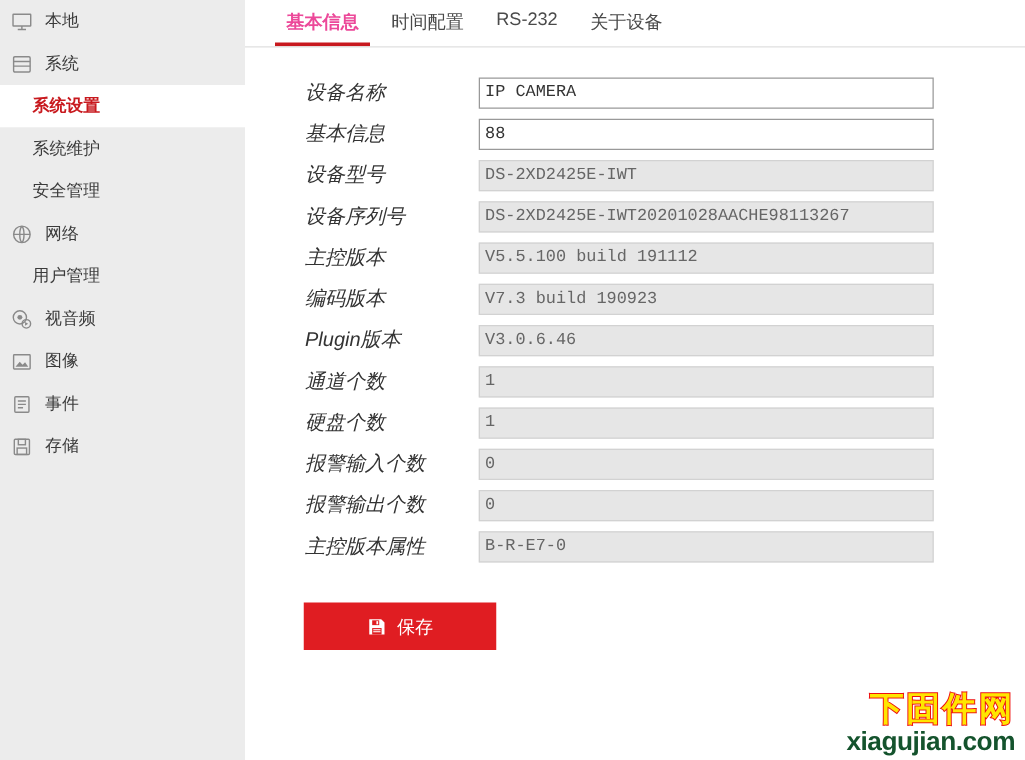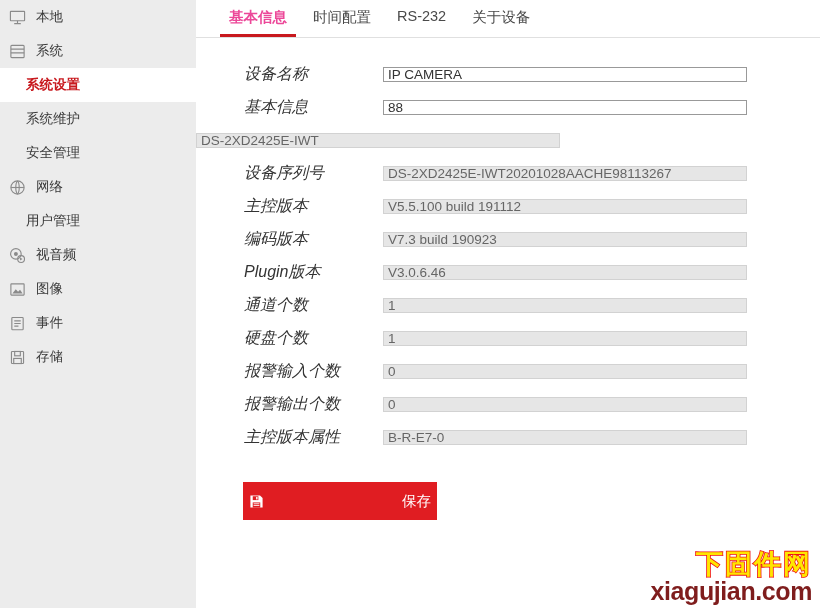--- a/index.html
+++ b/index.html
@@ -117,52 +117,52 @@
   .form-label {
     width: 187px;
     padding-left: 48px;
     font-size: 16px;
     color: #333333;
     white-space: nowrap;
     font-style: italic;
   }
   .form-field {
     width: 364px;
-    height: 15px;
+    height: 25px;
     line-height: 19px;
     font-size: 13.5px;
     padding: 4px 4px;
     color: #333333;
     background: #ffffff;
     border: 1px solid #999999;
-    font-family: Liberation Sans, sans-serif;
+    font-family: Liberation Mono, monospace;
     outline: none;
   }
   .form-field.readonly {
     background: #e6e6e6;
     border: 1px solid #d2d2d2;
     color: #666666;
   }
 
   
   #save-wrap {
     padding-left: 47px;
     padding-top: 28px;
   }
   #save-button {
-    width: 194px;
+    width: 154px;
     height: 38px;
     background: #e01d22;
     border: none;
     color: #ffffff;
     font-size: 14.5px;
     font-family: "Liberation Sans", "DejaVu Sans", sans-serif;
     display: flex;
     align-items: center;
-    justify-content: space-between;
+    justify-content: center;
     gap: 9px;
     cursor: pointer;
     user-select: none;
   }
   #save-icon { display: block; }
 
   
   #watermark {
     position: absolute;
     right: 8px;
@@ -175,23 +175,23 @@
   #wm-cn {
     font-size: 27px;
     font-weight: bold;
     color: #ffe600;
     letter-spacing: 2px;
     -webkit-text-stroke: 1.6px #ee1111;
     paint-order: stroke fill;
     font-family: "DejaVu Sans", "Liberation Sans", sans-serif;
   }
   #wm-en {
-    font-size: 25px;
+    font-size: 21px;
     font-weight: bold;
-    color: #7f1d1d;
+    color: #14532d;
     letter-spacing: -0.4px;
     margin-top: 2px;
     font-family: "Liberation Sans", "DejaVu Sans", sans-serif;
   }
 </style>
 </head>
 <body>
 
 <div id="app">
 
@@ -290,20 +290,21 @@
     <div id="form">
         <div class="form-row">
           <div class="form-label">设备名称</div>
           <input type="text" class="form-field" value="IP CAMERA" style="">
         </div>
         <div class="form-row">
           <div class="form-label">基本信息</div>
           <input type="text" class="form-field" value="88" style="">
         </div>
         <div class="form-row">
+          <div class="form-label">设备型号</div>
           <input type="text" class="form-field readonly" readonly="" value="DS-2XD2425E-IWT" style="">
         </div>
         <div class="form-row">
           <div class="form-label">设备序列号</div>
           <input type="text" class="form-field readonly" readonly="" value="DS-2XD2425E-IWT20201028AACHE98113267" style="">
         </div>
         <div class="form-row">
           <div class="form-label">主控版本</div>
           <input type="text" class="form-field readonly" readonly="" value="V5.5.100 build 191112" style="">
         </div>

